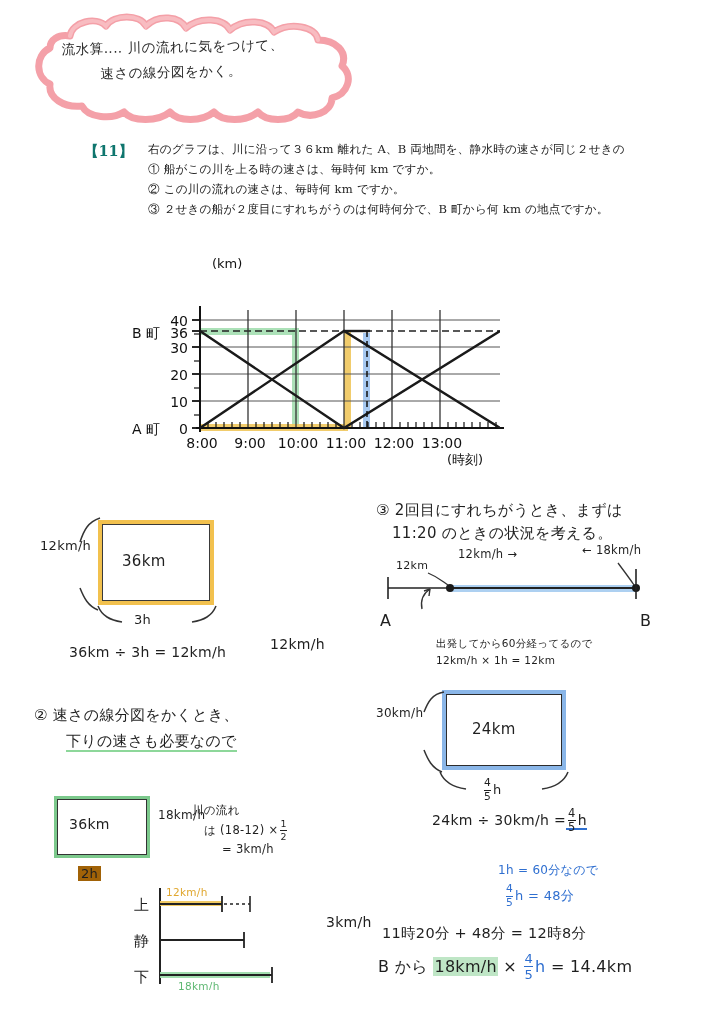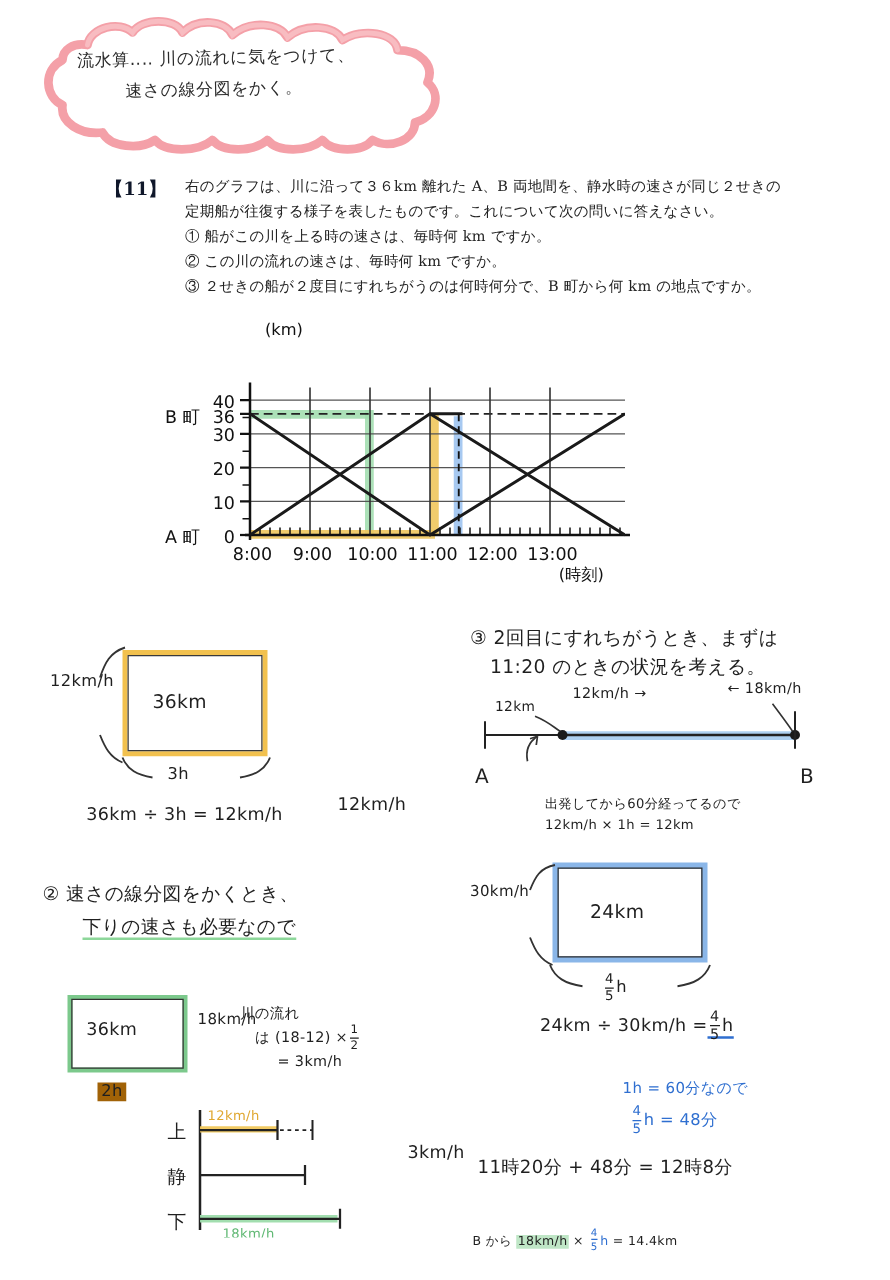--- a/index.html
+++ b/index.html
@@ -22,21 +22,21 @@
     font-size:13.5px; line-height:1.85; color:#2b2b2b;
     letter-spacing:.5px;
     transform: rotate(-1.2deg);
   }
   .cloud-line2 { display:block; padding-left:38px; }
 
   
   #problem { position:absolute; left:84px; top:140px; width:600px; }
   #problem-number {
     position:absolute; left:0; top:2px;
-    font-family:"DejaVu Serif", serif; font-size:14.5px; font-weight:bold; color:#0f172a;
+    font-family:"DejaVu Serif", serif; font-size:14.5px; font-weight:bold; color:#0f766e;
   }
   #problem-body { margin-left:64px; font-family:"DejaVu Serif", serif; font-size:11.6px;
                   line-height:1.72; color:#222; letter-spacing:.2px; }
   #problem-body .q { display:block; text-indent:0; }
   #problem-body .lead { display:block; }
 
   
   #graph-figure { position:absolute; left:112px; top:250px; width:420px; height:222px; }
   #graph-figure svg { display:block; }
 
@@ -105,21 +105,21 @@
   #box3-left { position:absolute; left:0px; top:18px; font-size:12px; }
   #box3-bottom { position:absolute; left:106px; top:90px; font-size:13px; }
   #box3-calc { position:absolute; left:56px; top:120px; font-size:14px; }
   #box3-calc .uwave { border-bottom:2px solid #2f6fd0; }
 
   
   #concl { position:absolute; left:376px; top:862px; width:330px; height:150px; }
   #concl-l1 { position:absolute; left:122px; top:0px; font-size:12px; }
   #concl-l2 { position:absolute; left:128px; top:22px; font-size:13px; }
   #concl-l3 { position:absolute; left:6px; top:62px; font-size:14.5px; }
-  #concl-l4 { position:absolute; left:2px; top:120px; font-size:10px; }
+  #concl-l4 { position:absolute; left:2px; top:90px; font-size:16px; }
   .hl-green { background:#bfe6c6; padding:0 1px; }
 </style>
 </head>
 <body>
 
 <div class="page">
 
   <div id="cloud-note">
     <svg class="cloud-svg" viewBox="0 0 352 112">
       <path d="M52 24 C54 10, 78 4, 88 14 C96 2, 122 2, 128 14 C140 2, 162 4, 168 16
@@ -134,21 +134,20 @@
     <div class="cloud-text hw">
       <span>流水算‥‥ 川の流れに気をつけて、</span>
       <span class="cloud-line2">速さの線分図をかく。</span>
     </div>
   </div>
 
   <div id="problem">
     <div id="problem-number">【11】</div>
     <div id="problem-body">
       <span class="lead">右のグラフは、川に沿って３６km 離れた A、B 両地間を、静水時の速さが同じ２せきの</span>
-      <span class="lead">定期船が往復する様子を表したものです。これについて次の問いに答えなさい。</span>
       <span class="q">① 船がこの川を上る時の速さは、毎時何 km ですか。</span>
       <span class="q">② この川の流れの速さは、毎時何 km ですか。</span>
       <span class="q">③ ２せきの船が２度目にすれちがうのは何時何分で、B 町から何 km の地点ですか。</span>
     </div>
   </div>
 
   <div id="graph-figure">
     <svg width="420" height="222" viewBox="0 0 420 222">
 
       <defs>

